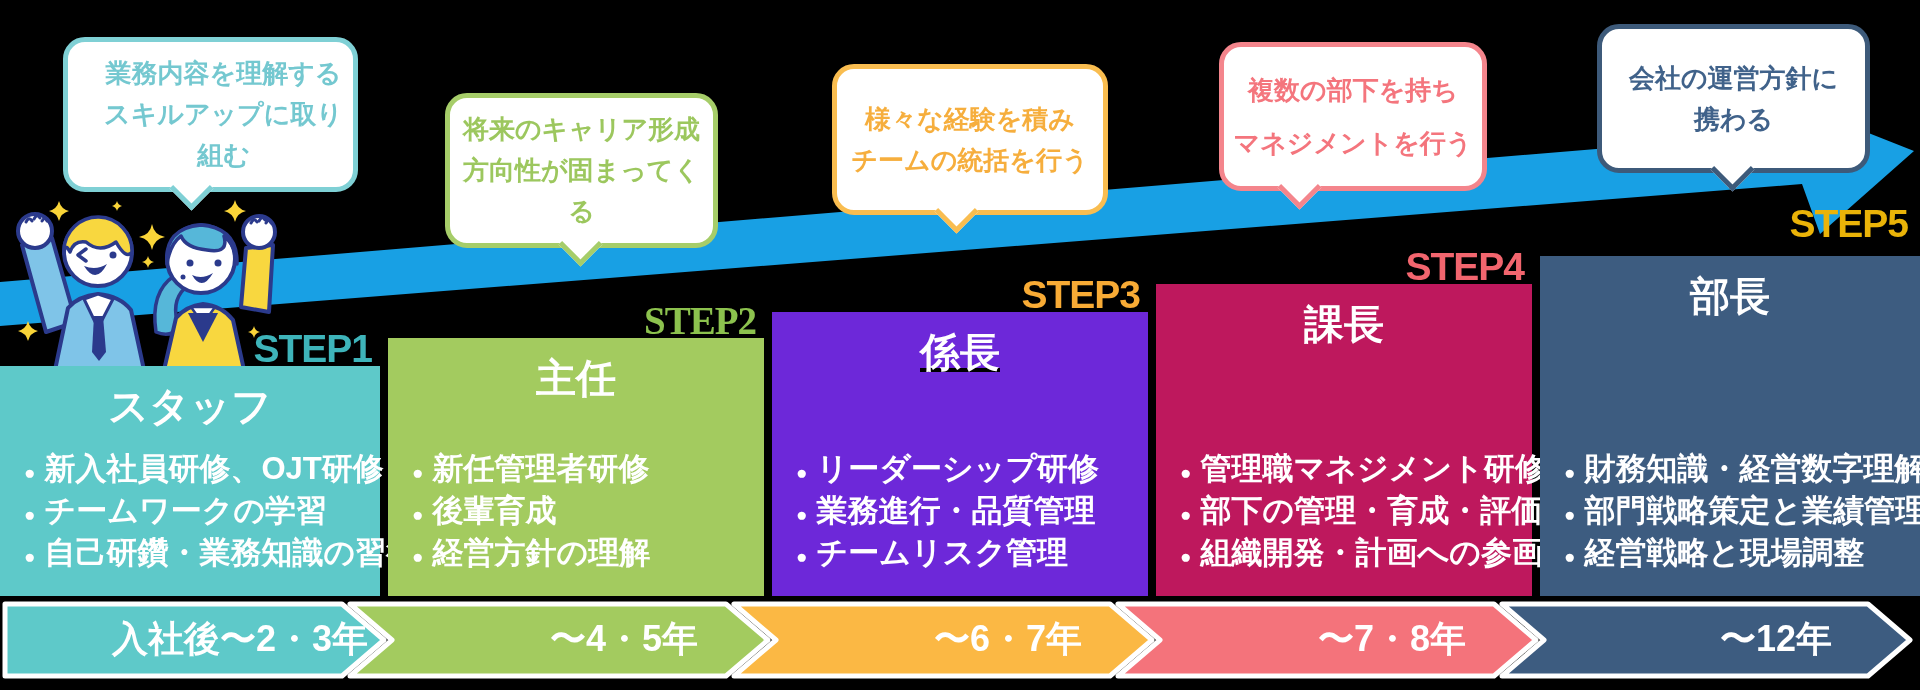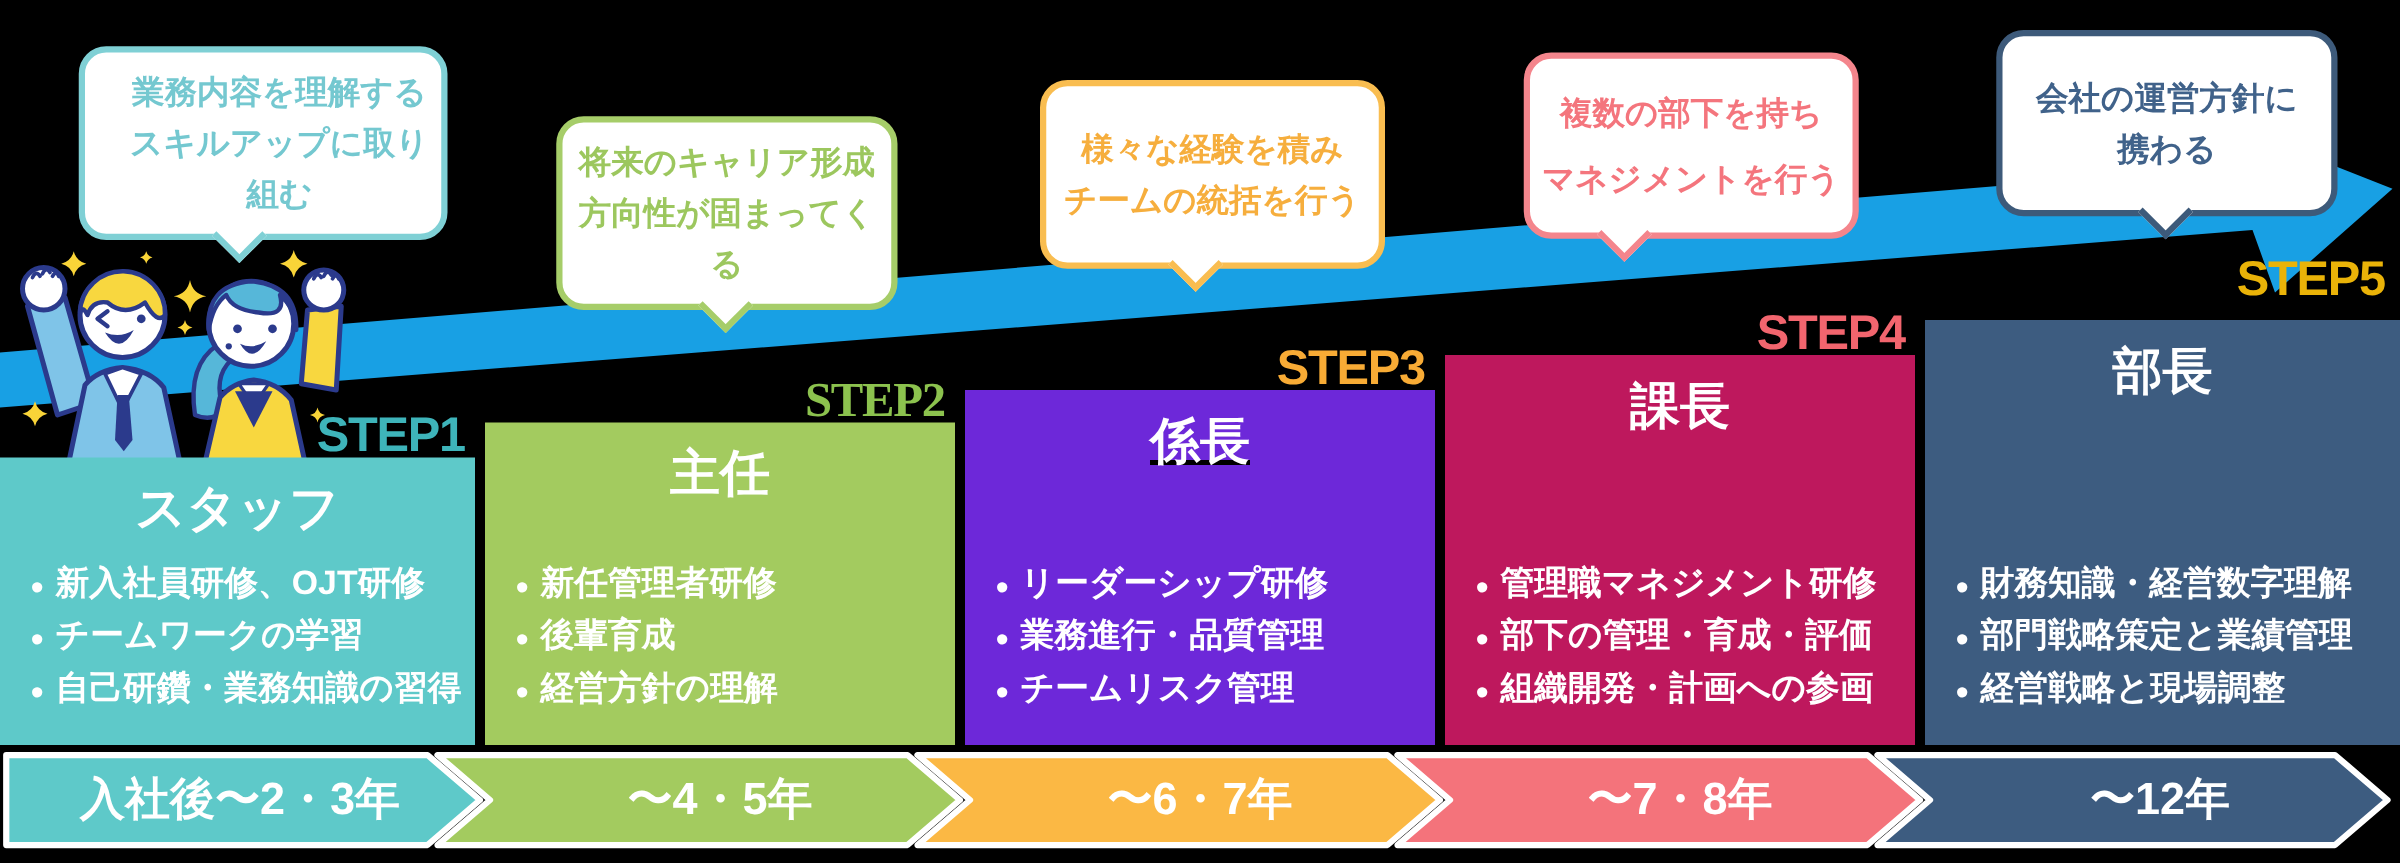--- a/index.html
+++ b/index.html
@@ -28,26 +28,26 @@
   }
 
   
   .col { position:absolute; z-index:3; }
   .col .title {
     text-align:center; color:#fff; font-weight:800; font-size:40px; padding-top:13px;
   }
   .col .bullets { position:absolute; left:24px; right:6px; }
   .bullet-row { display:flex; align-items:baseline; height:42px; color:#fff; }
   .bullet-row .dot { font-size:19px; margin-right:9px; }
-  .bullet-row .txt { font-size:27px; font-weight:600; white-space:nowrap; }
+  .bullet-row .txt { font-size:31px; font-weight:600; white-space:nowrap; }
 
   
   .tenure-label {
     position:absolute; top:602px; height:74px; width:384px; line-height:74px;
-    text-align:center; color:#fff; font-size:36px; font-weight:800; z-index:6;
+    text-align:center; color:#fff; font-size:36px; font-weight:800; z-index:6;padding-left:48px;
   }
 </style>
 </head>
 <body>
 
 <div class="canvas">
 
   <svg class="bg-svg" width="1920" height="690" viewBox="0 0 1920 690">
 
     <polygon points="0,282 1788,133 1780,98 1914,151 1820,234 1802,184 0,326" fill="#18a0e4"></polygon>

